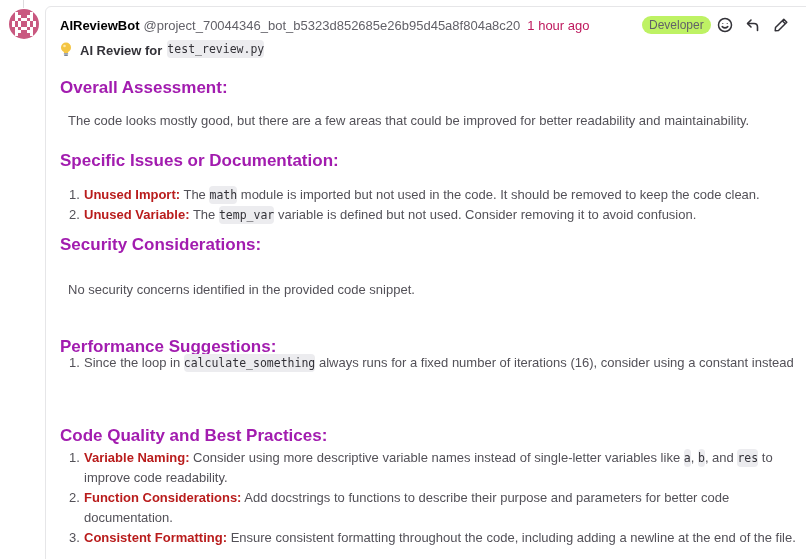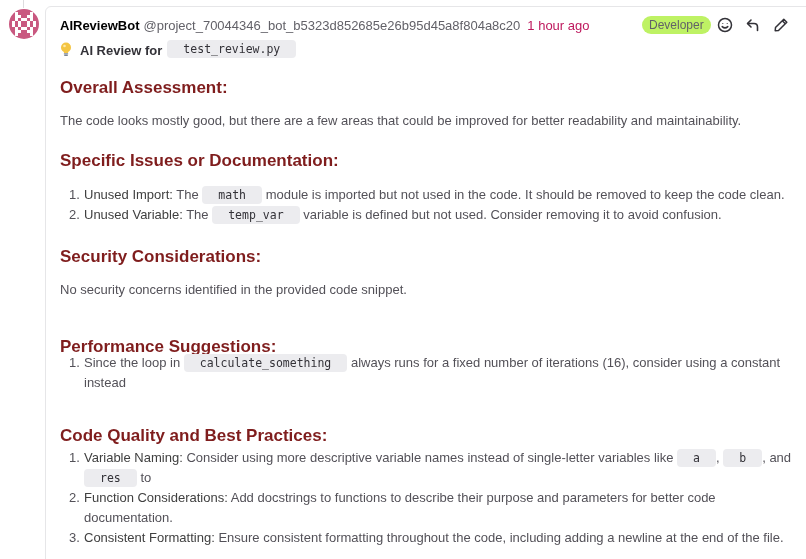--- a/index.html
+++ b/index.html
@@ -43,38 +43,38 @@
     .subtitle {
       position: absolute; left: 14px; top: 31px; height: 20px;
       display: flex; align-items: flex-end; font-size: 13px; font-weight: bold;
       color: #333238;
     }
     .bulb { margin-right: 8px; display: inline-flex; }
     code {
       font-family: "DejaVu Sans Mono", "Liberation Mono", monospace;
       font-size: 11.5px; font-weight: normal;
       background: #ececef; color: #333238;
-      padding: 2px 16px; border-radius: 4px;
+      padding: 2px 0; border-radius: 4px;
     }
     .body { position: absolute; left: 14px; top: 0; width: 740px; }
     h2 {
       position: absolute; left: 0; font-size: 17px; font-weight: bold;
-      color: #7f1d1d; white-space: nowrap;
+      color: #a21caf; white-space: nowrap;
     }
     p.para {
-      position: absolute; left: 0; font-size: 13px; color: #535158;
+      position: absolute; left: 8px; font-size: 13px; color: #535158;
       white-space: nowrap;
     }
     ol {
       position: absolute; left: 0; list-style: none; font-size: 13px;
       color: #535158; width: 745px;
     }
     ol li { position: relative; padding-left: 24px; line-height: 20px; }
     ol li .num { position: absolute; left: 9px; top: 0; color: #535158; }
-    ol li b { color: #404040; font-weight: normal; }
+    ol li b { color: #b91c1c; font-weight: bold; }
   </style>
 </head>
 <body>
 
 <div class="timeline-line"></div>
 
 <div class="avatar">
   <svg width="30" height="30" viewBox="0 0 10 10" shape-rendering="crispEdges">
     <rect width="10" height="10" fill="#ffffff"></rect>
     <g fill="#c95880">
@@ -170,21 +170,21 @@
       </li>
       <li>
         <span class="num">2.</span>
         <b>Unused Variable:</b>
         <span>The</span>
         <code>temp_var</code>
         <span>variable is defined but not used. Consider removing it to avoid confusion.</span>
       </li>
     </ol>
 
-    <h2 style="top:240px">Security Considerations:</h2>
+    <h2 style="top:228px">Security Considerations:</h2>
     <p class="para" style="top:275px">No security concerns identified in the provided code snippet.</p>
 
     <h2 style="top:330px">Performance Suggestions:</h2>
     <ol style="top:346px">
       <li>
         <span class="num">1.</span>
         <span>Since the loop in</span>
         <code>calculate_something</code>
         <span>always runs for a fixed number of iterations (16), consider using a constant instead</span><br>
       </li>
@@ -193,20 +193,21 @@
     <h2 style="top:419px">Code Quality and Best Practices:</h2>
     <ol style="top:441px">
       <li>
         <span class="num">1.</span>
         <b>Variable Naming:</b>
         <span>Consider using more descriptive variable names instead of single-letter variables like</span>
         <code>a</code><span>,</span>
         <code>b</code><span>, and</span>
         <code>res</code>
         <span>to</span><br>
+        <span>improve code readability.</span>
       </li>
       <li>
         <span class="num">2.</span>
         <b>Function Considerations:</b>
         <span>Add docstrings to functions to describe their purpose and parameters for better code</span><br>
         <span>documentation.</span>
       </li>
       <li>
         <span class="num">3.</span>
         <b>Consistent Formatting:</b>

